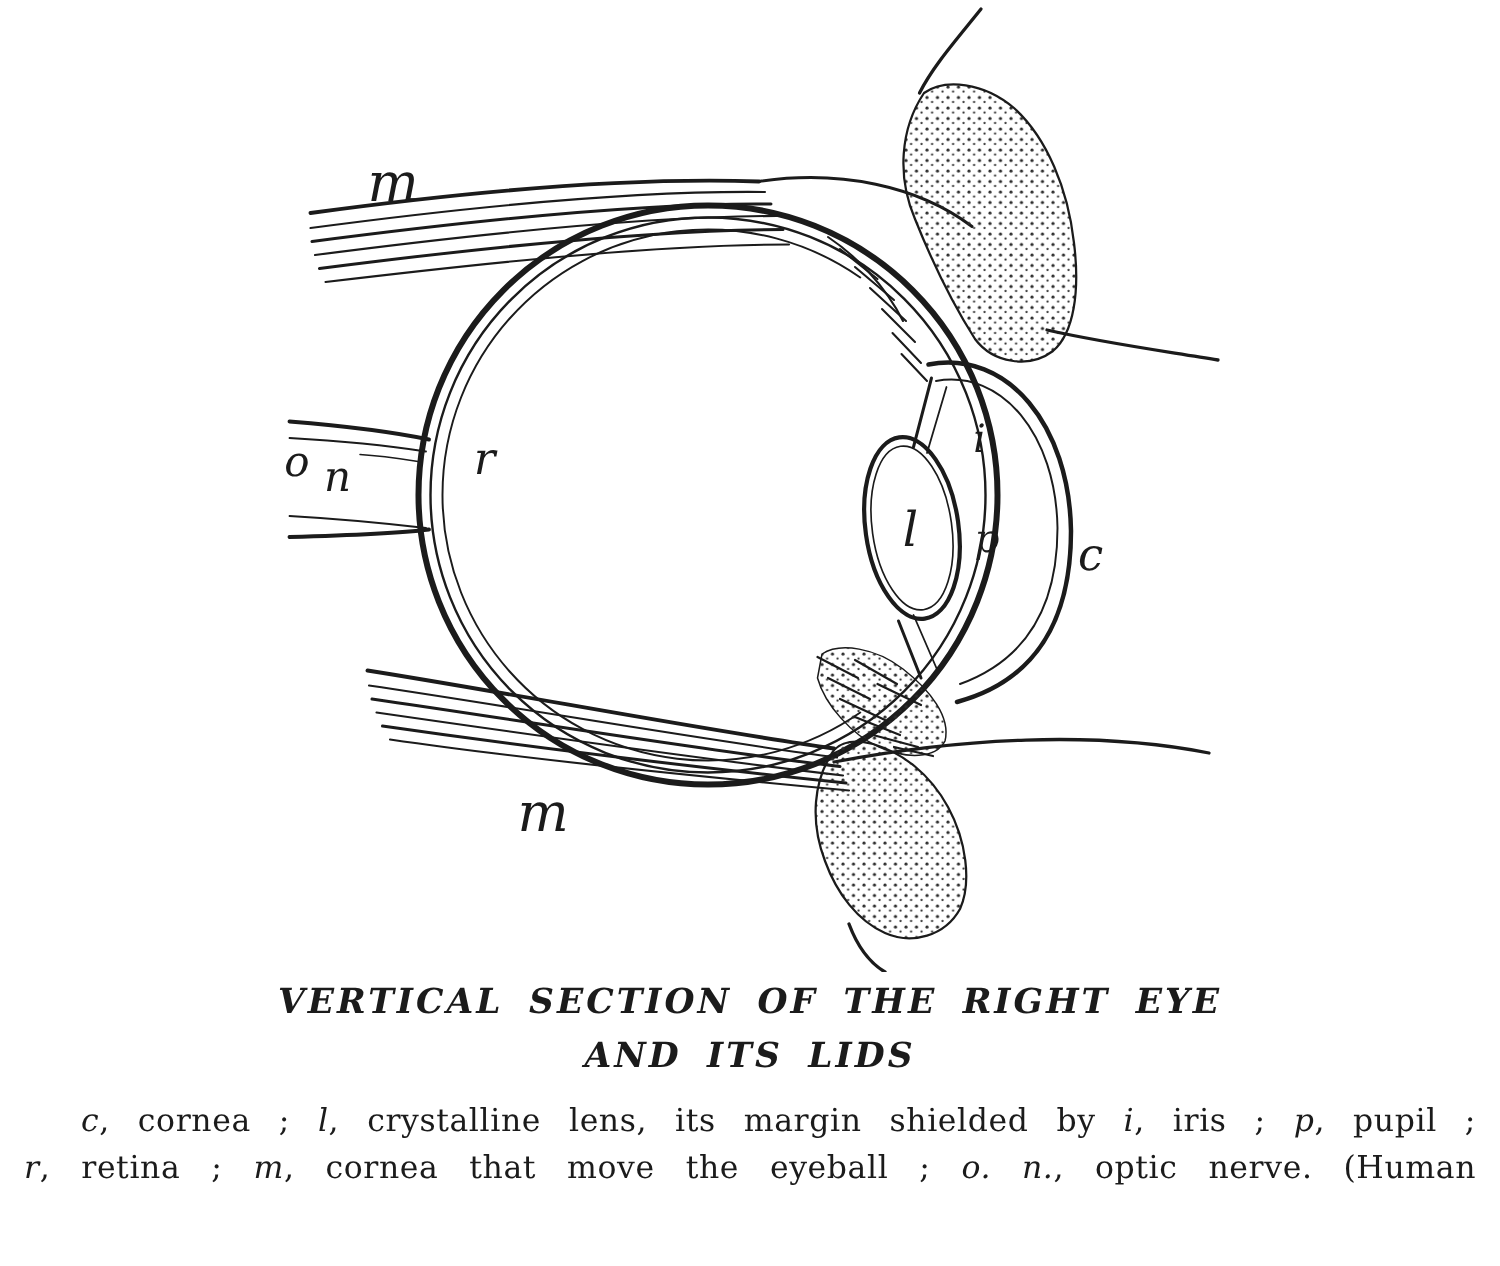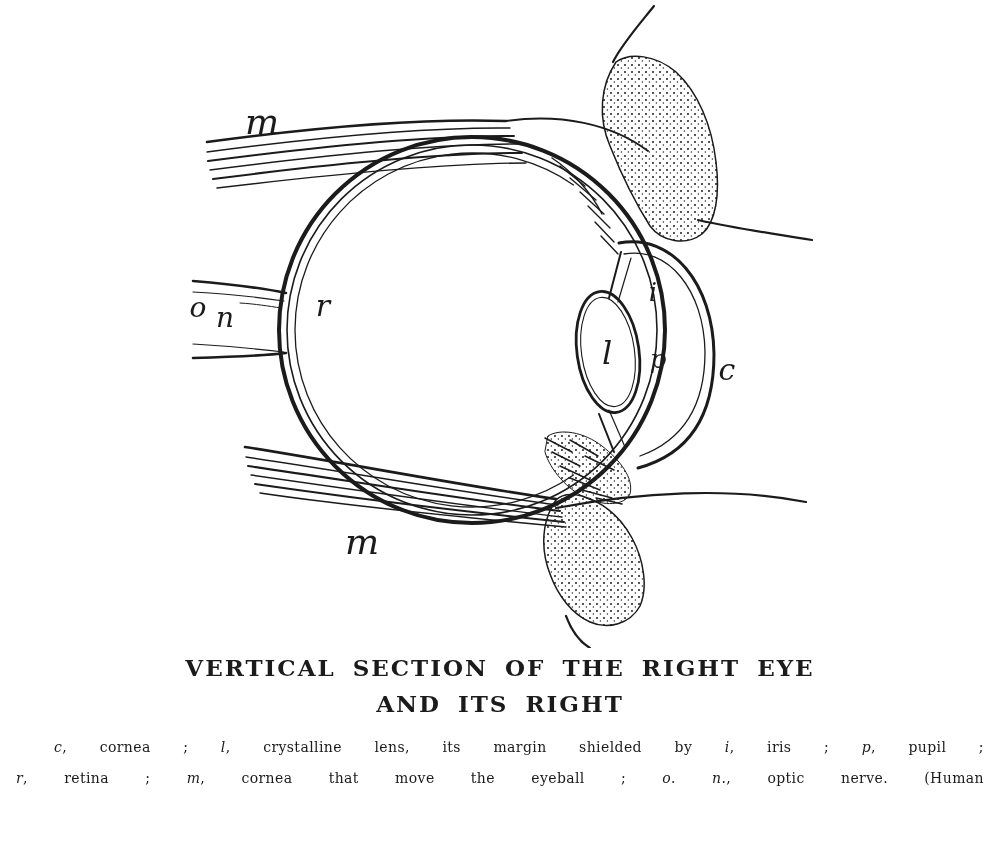--- a/index.html
+++ b/index.html
@@ -24,25 +24,26 @@
     display: block;
   }
   .caption {
     text-align: center;
     font-weight: bold;
     font-size: 23px;
     letter-spacing: 2px;
     word-spacing: 7px;
     line-height: 36px;
     margin-top: 2px;
+    font-style: italic;
   }
   .caption .cap-line { display: block; }
   .description {
     margin: 10px 16px 0 16px;
-    font-size: 14px;
+    font-size: 21px;
     line-height: 31px;
     letter-spacing: 0.4px;
   }
   .desc-line { display: block; }
   .desc-line.justify-full {
     text-align: justify;
     text-align-last: justify;
   }
   .desc-line.indent { text-indent: 38px; }
   .it { font-style: italic; }
@@ -160,21 +161,21 @@
       <text x="323" y="316" font-size="30" text-anchor="middle">r</text>
       <text x="607" y="364" font-size="32" text-anchor="middle">l</text>
       <text x="658" y="368" font-size="26" text-anchor="middle">p</text>
       <text x="653" y="301" font-size="26" text-anchor="middle">i</text>
       <text x="727" y="380" font-size="30" text-anchor="middle">c</text>
     </g>
   </svg>
 
   <div class="caption">
     <span class="cap-line">VERTICAL SECTION OF THE RIGHT EYE</span>
-    <span class="cap-line">AND ITS RIGHT</span>
+    <span class="cap-line">AND ITS LIDS</span>
   </div>
 
   <div class="description">
     <span class="desc-line justify-full indent"><span class="it">c</span><span>, cornea ; </span><span class="it">l</span><span>, crystalline lens, its margin shielded by </span><span class="it">i</span><span>, iris ; </span><span class="it">p</span><span>, pupil ;</span></span>
     <span class="desc-line justify-full"><span class="it">r</span><span>, retina ; </span><span class="it">m</span><span>, cornea that move the eyeball ; </span><span class="it">o. n.</span><span>, optic nerve.  (Human</span></span>
   </div>
 
 </div>
 
 </body></html>

